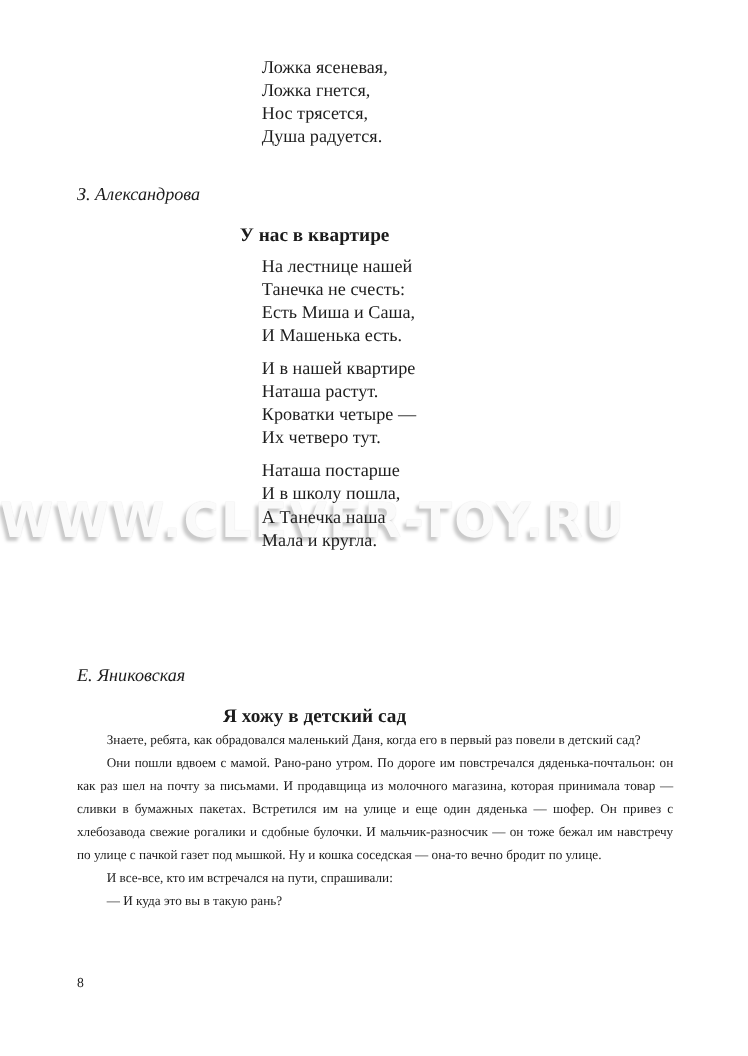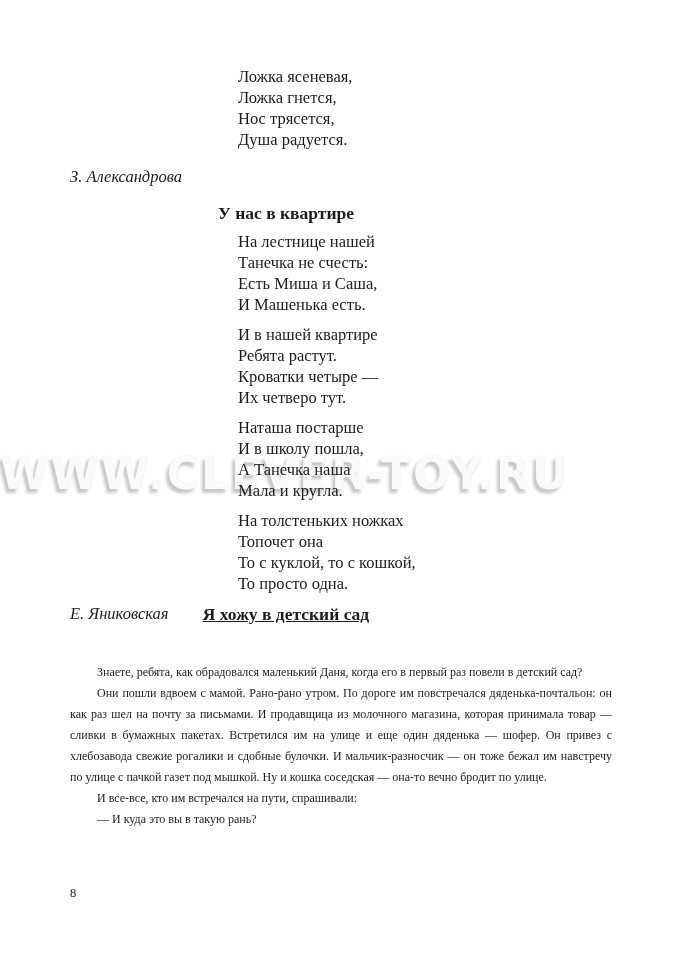--- a/index.html
+++ b/index.html
@@ -36,21 +36,21 @@
   .content {
     position: relative;
     z-index: 1;
   }
   .poem-block {
     position: absolute;
     left: 238px;
     font-size: 16.5px;
     line-height: 21px;
   }
-  .intro-poem { top: 66px; }
+  .intro-poem { top: 50px; }
   .main-poem  { top: 231px; }
   .stanza { margin: 0 0 9px 0; }
   .poem-line { white-space: nowrap; }
   .author {
     position: absolute;
     left: 70px;
     font-size: 16.5px;
     font-weight: 400;
     font-style: italic;
   }
@@ -58,21 +58,21 @@
   .author-2 { top: 604px; }
   .section-title {
     position: absolute;
     left: 0;
     width: 572px;
     text-align: center;
     font-size: 17.5px;
     font-weight: 700;
   }
   .title-1 { top: 203px; }
-  .title-2 { top: 604px; text-decoration: underline; }
+  .title-2 { top: 640px; }
   .prose {
     position: absolute;
     left: 70px;
     top: 662px;
     width: 542px;
     font-size: 12px;
     line-height: 21px;
     text-align: justify;
   }
   .prose p {
@@ -108,35 +108,29 @@
 
     <div class="poem-block main-poem">
       <div class="stanza">
         <div class="poem-line">На лестнице нашей</div>
         <div class="poem-line">Танечка не счесть:</div>
         <div class="poem-line">Есть Миша и Саша,</div>
         <div class="poem-line">И Машенька есть.</div>
       </div>
       <div class="stanza">
         <div class="poem-line">И в нашей квартире</div>
-        <div class="poem-line">Ребята растут.</div>
+        <div class="poem-line">Наташа растут.</div>
         <div class="poem-line">Кроватки четыре —</div>
         <div class="poem-line">Их четверо тут.</div>
       </div>
       <div class="stanza">
         <div class="poem-line">Наташа постарше</div>
         <div class="poem-line">И в школу пошла,</div>
         <div class="poem-line">А Танечка наша</div>
         <div class="poem-line">Мала и кругла.</div>
-      </div>
-      <div class="stanza">
-        <div class="poem-line">На толстеньких ножках</div>
-        <div class="poem-line">Топочет она</div>
-        <div class="poem-line">То с куклой, то с кошкой,</div>
-        <div class="poem-line">То просто одна.</div>
       </div>
     </div>
 
     <div class="author author-2">Е. Яниковская</div>
 
     <div class="section-title title-2">Я хожу в детский сад</div>
 
     <div class="prose">
       <p>Знаете, ребята, как обрадовался маленький Даня, когда его в первый раз повели в детский сад?</p>
       <p>Они пошли вдвоем с мамой. Рано-рано утром. По дороге им повстречался дяденька-почтальон: он как раз шел на почту за письмами. И продавщица из молочного магазина, которая принимала товар — сливки в бумажных пакетах. Встретился им на улице и еще один дяденька — шофер. Он привез с хлебозавода свежие рогалики и сдобные булочки. И мальчик-разносчик — он тоже бежал им навстречу по улице с пачкой газет под мышкой. Ну и кошка соседская — она-то вечно бродит по улице.</p>

